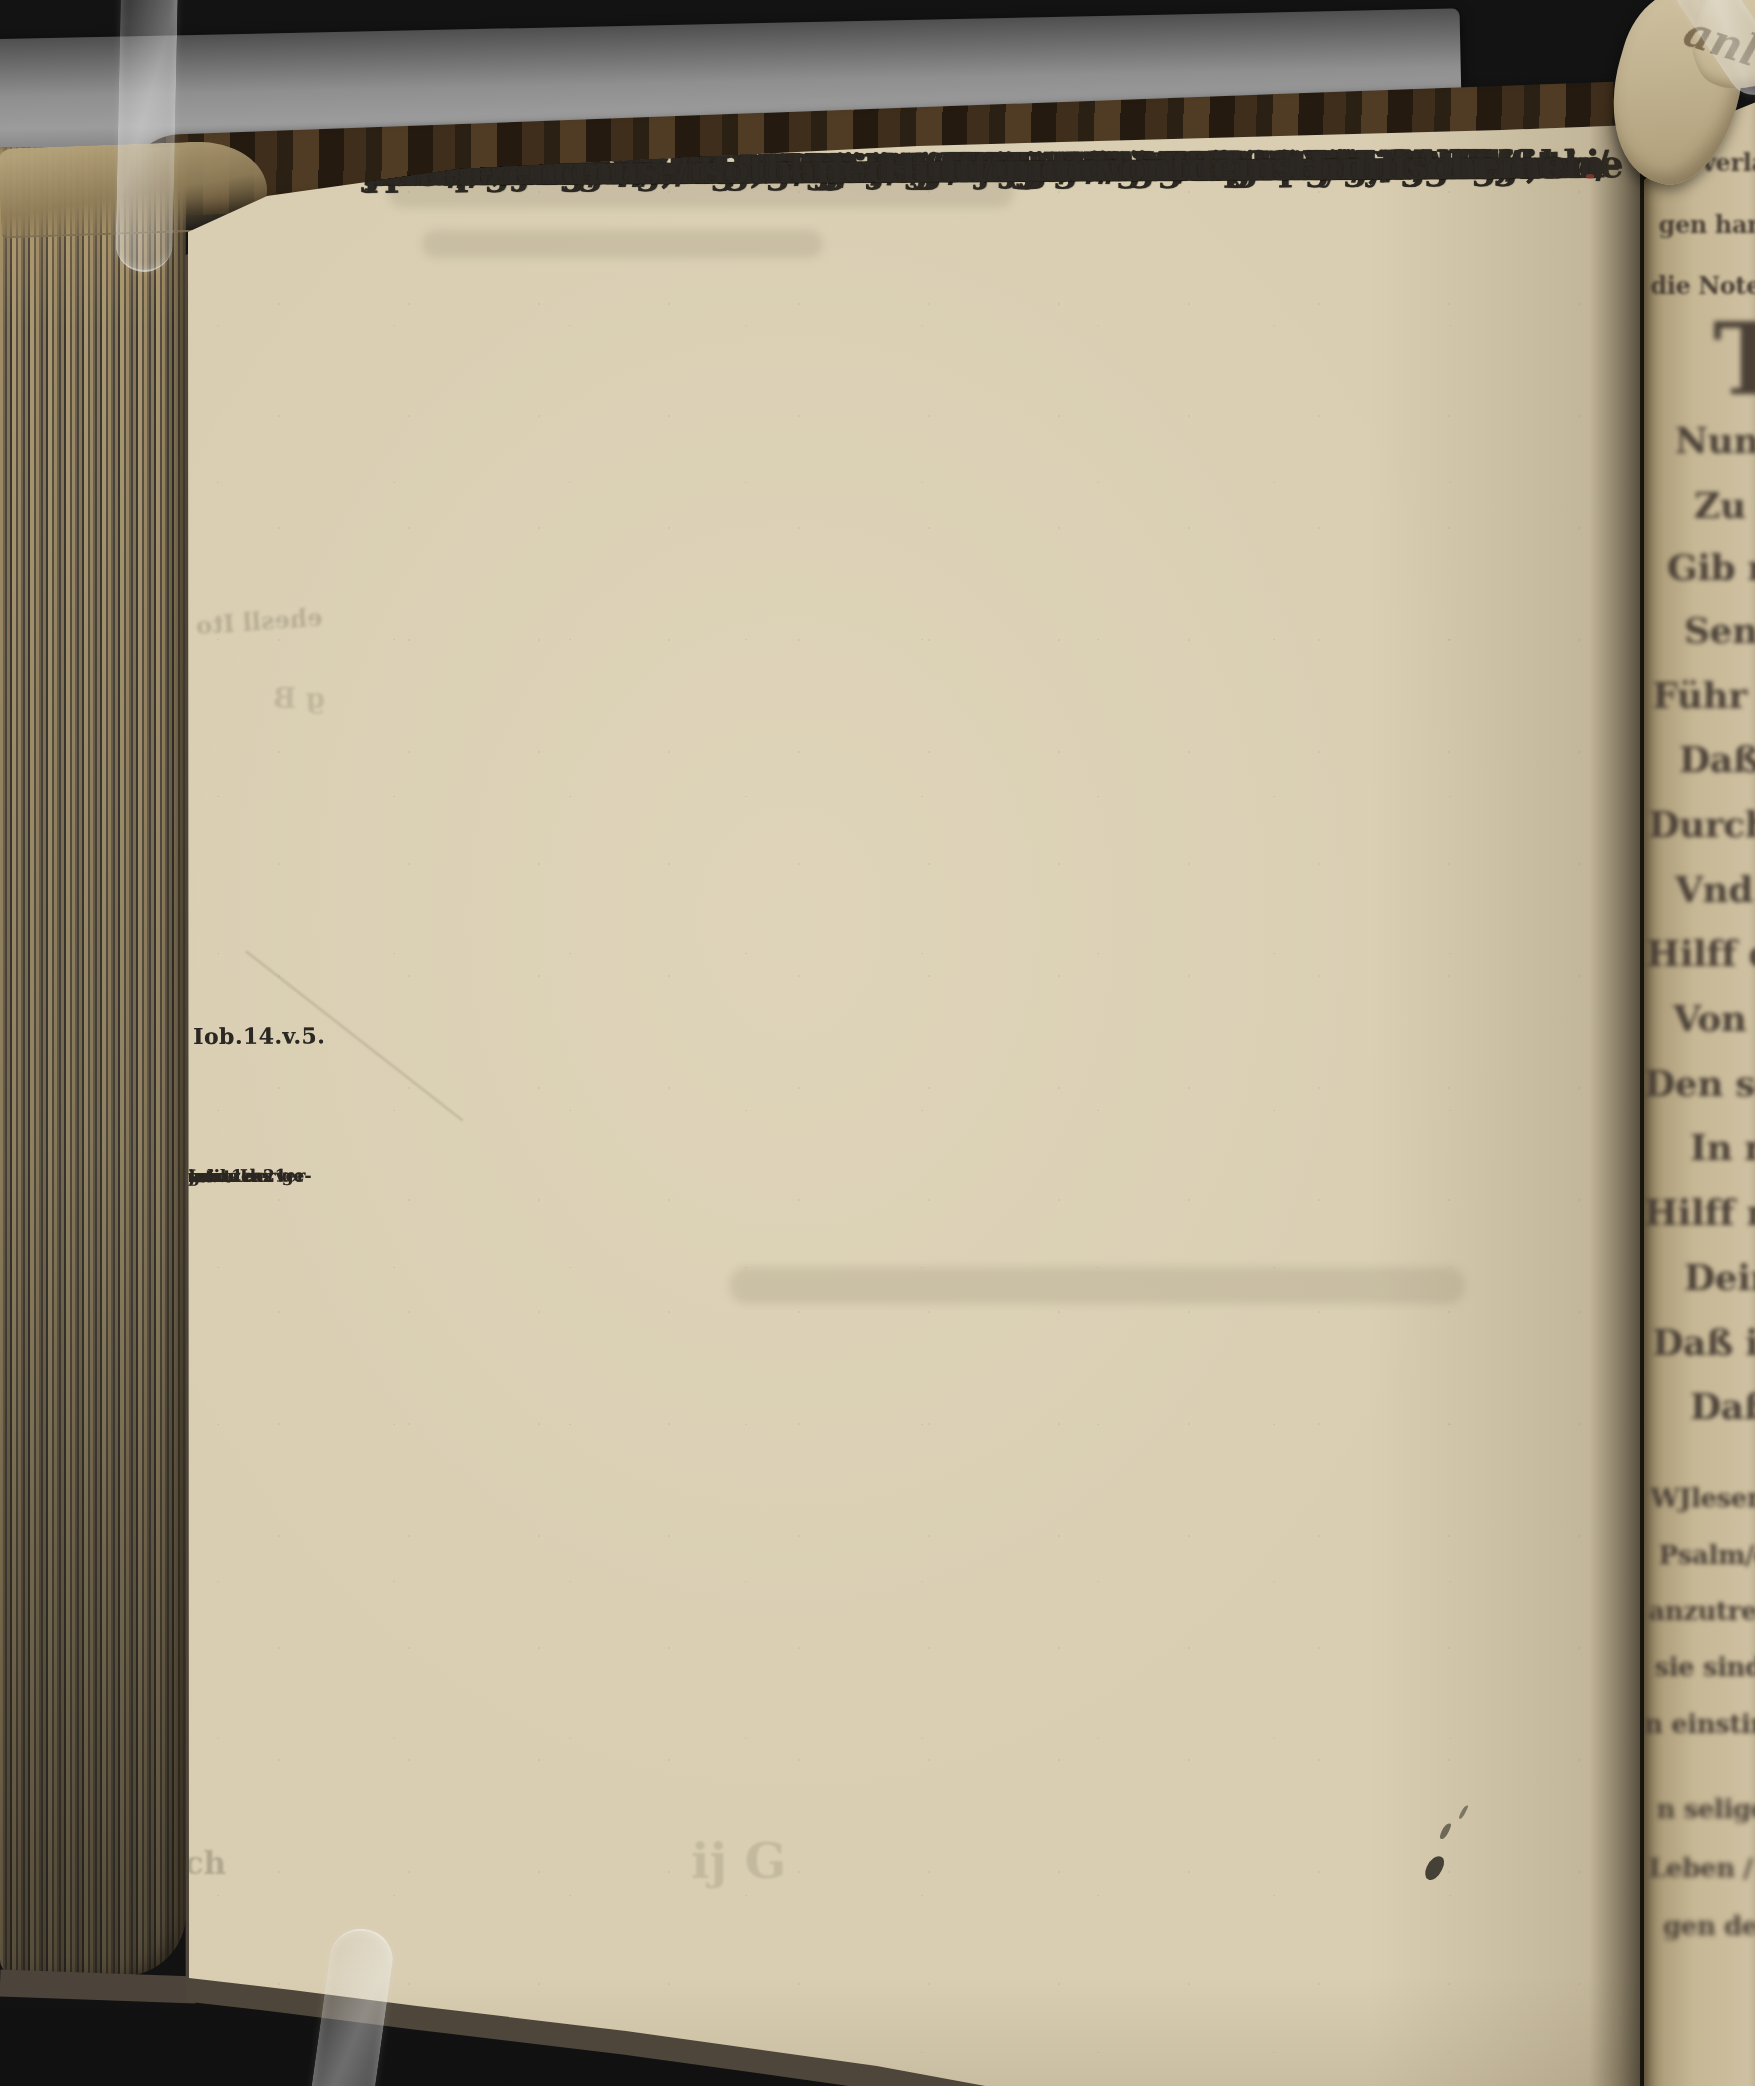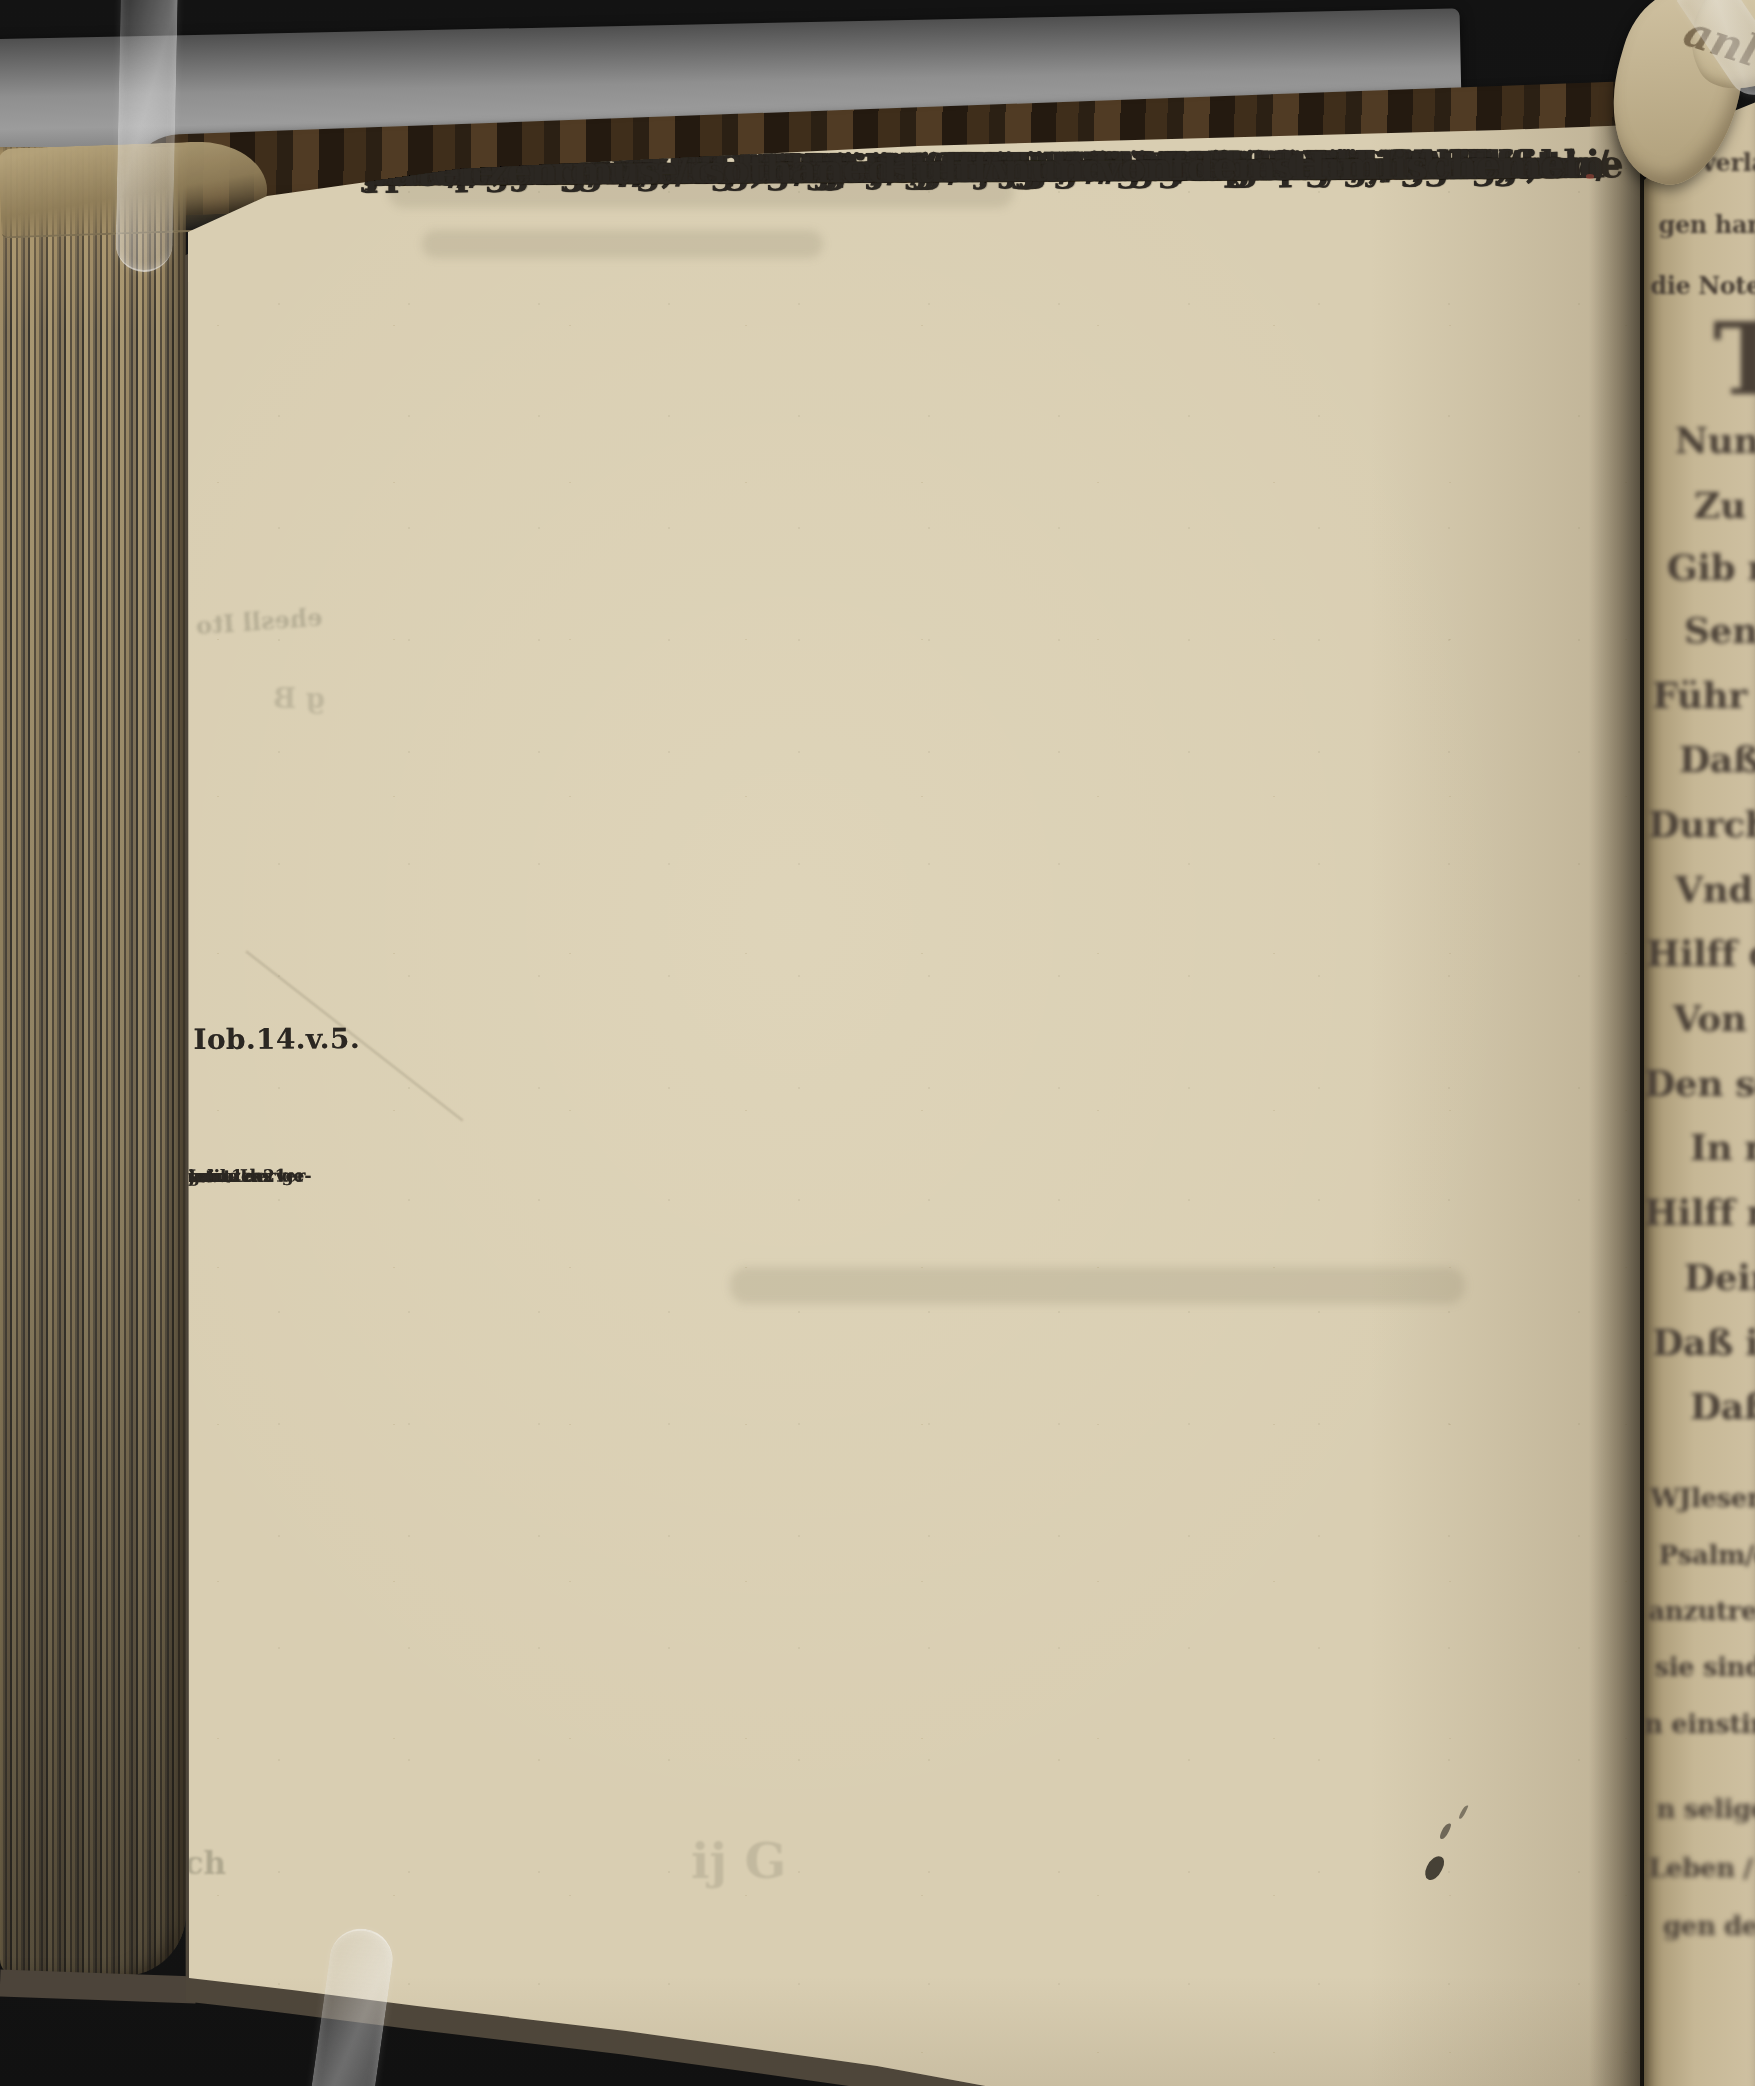--- a/index.html
+++ b/index.html
@@ -54,21 +54,21 @@
   .textblock{left:364px;top:145px;width:1227px;}
   .line{position:relative;display:block;height:53px;line-height:53px;white-space:nowrap;
         color:#2b2722;font-weight:bold;font-size:38px;letter-spacing:-0.8px;word-spacing:2.9px;
         text-shadow:0 0 0.8px rgba(43,38,30,.55),0.8px 0.4px 0 rgba(43,38,30,.18);}
   .line.indent{padding-left:63px;}
   .line .r{position:static;font-weight:400;font-size:35px;letter-spacing:0.8px;word-spacing:5.8px;}
   .catchword-row{position:relative;display:block;height:53px;line-height:53px;text-align:right;padding-right:196px;
         color:#2b2722;font-weight:bold;font-size:40px;letter-spacing:-0.4px;
         text-shadow:0 0 0.8px rgba(43,38,30,.55);}
   .mnote{color:#2b2722;font-weight:bold;text-shadow:0 0 0.4px rgba(43,38,30,.5);}
-  .mnote-short{left:188px;top:1022px;font-size:28px;letter-spacing:0.4px;}
+  .mnote-short{left:188px;top:1022px;font-size:22px;letter-spacing:0.4px;}
   .mnote-long{left:182px;top:1164px;width:138px;font-size:17px;line-height:22px;letter-spacing:0;}
   .mnote-long div{position:relative;white-space:nowrap;}
 
   
   .smudge{background:rgba(115,105,82,.16);filter:blur(4.2px);border-radius:16.7px;}
   .sm1{left:388px;top:175px;width:626px;height:33px;}
   .sm2{left:422px;top:230px;width:401px;height:27.5px;}
   .sm3{left:730px;top:1267px;width:735px;height:37px;}
   .ghost{color:#50503f;font-weight:bold;}
   .g1{left:196px;top:607px;font-size:24px;opacity:.26;filter:blur(1.7px);transform:rotate(-4deg) scaleX(-1);}

